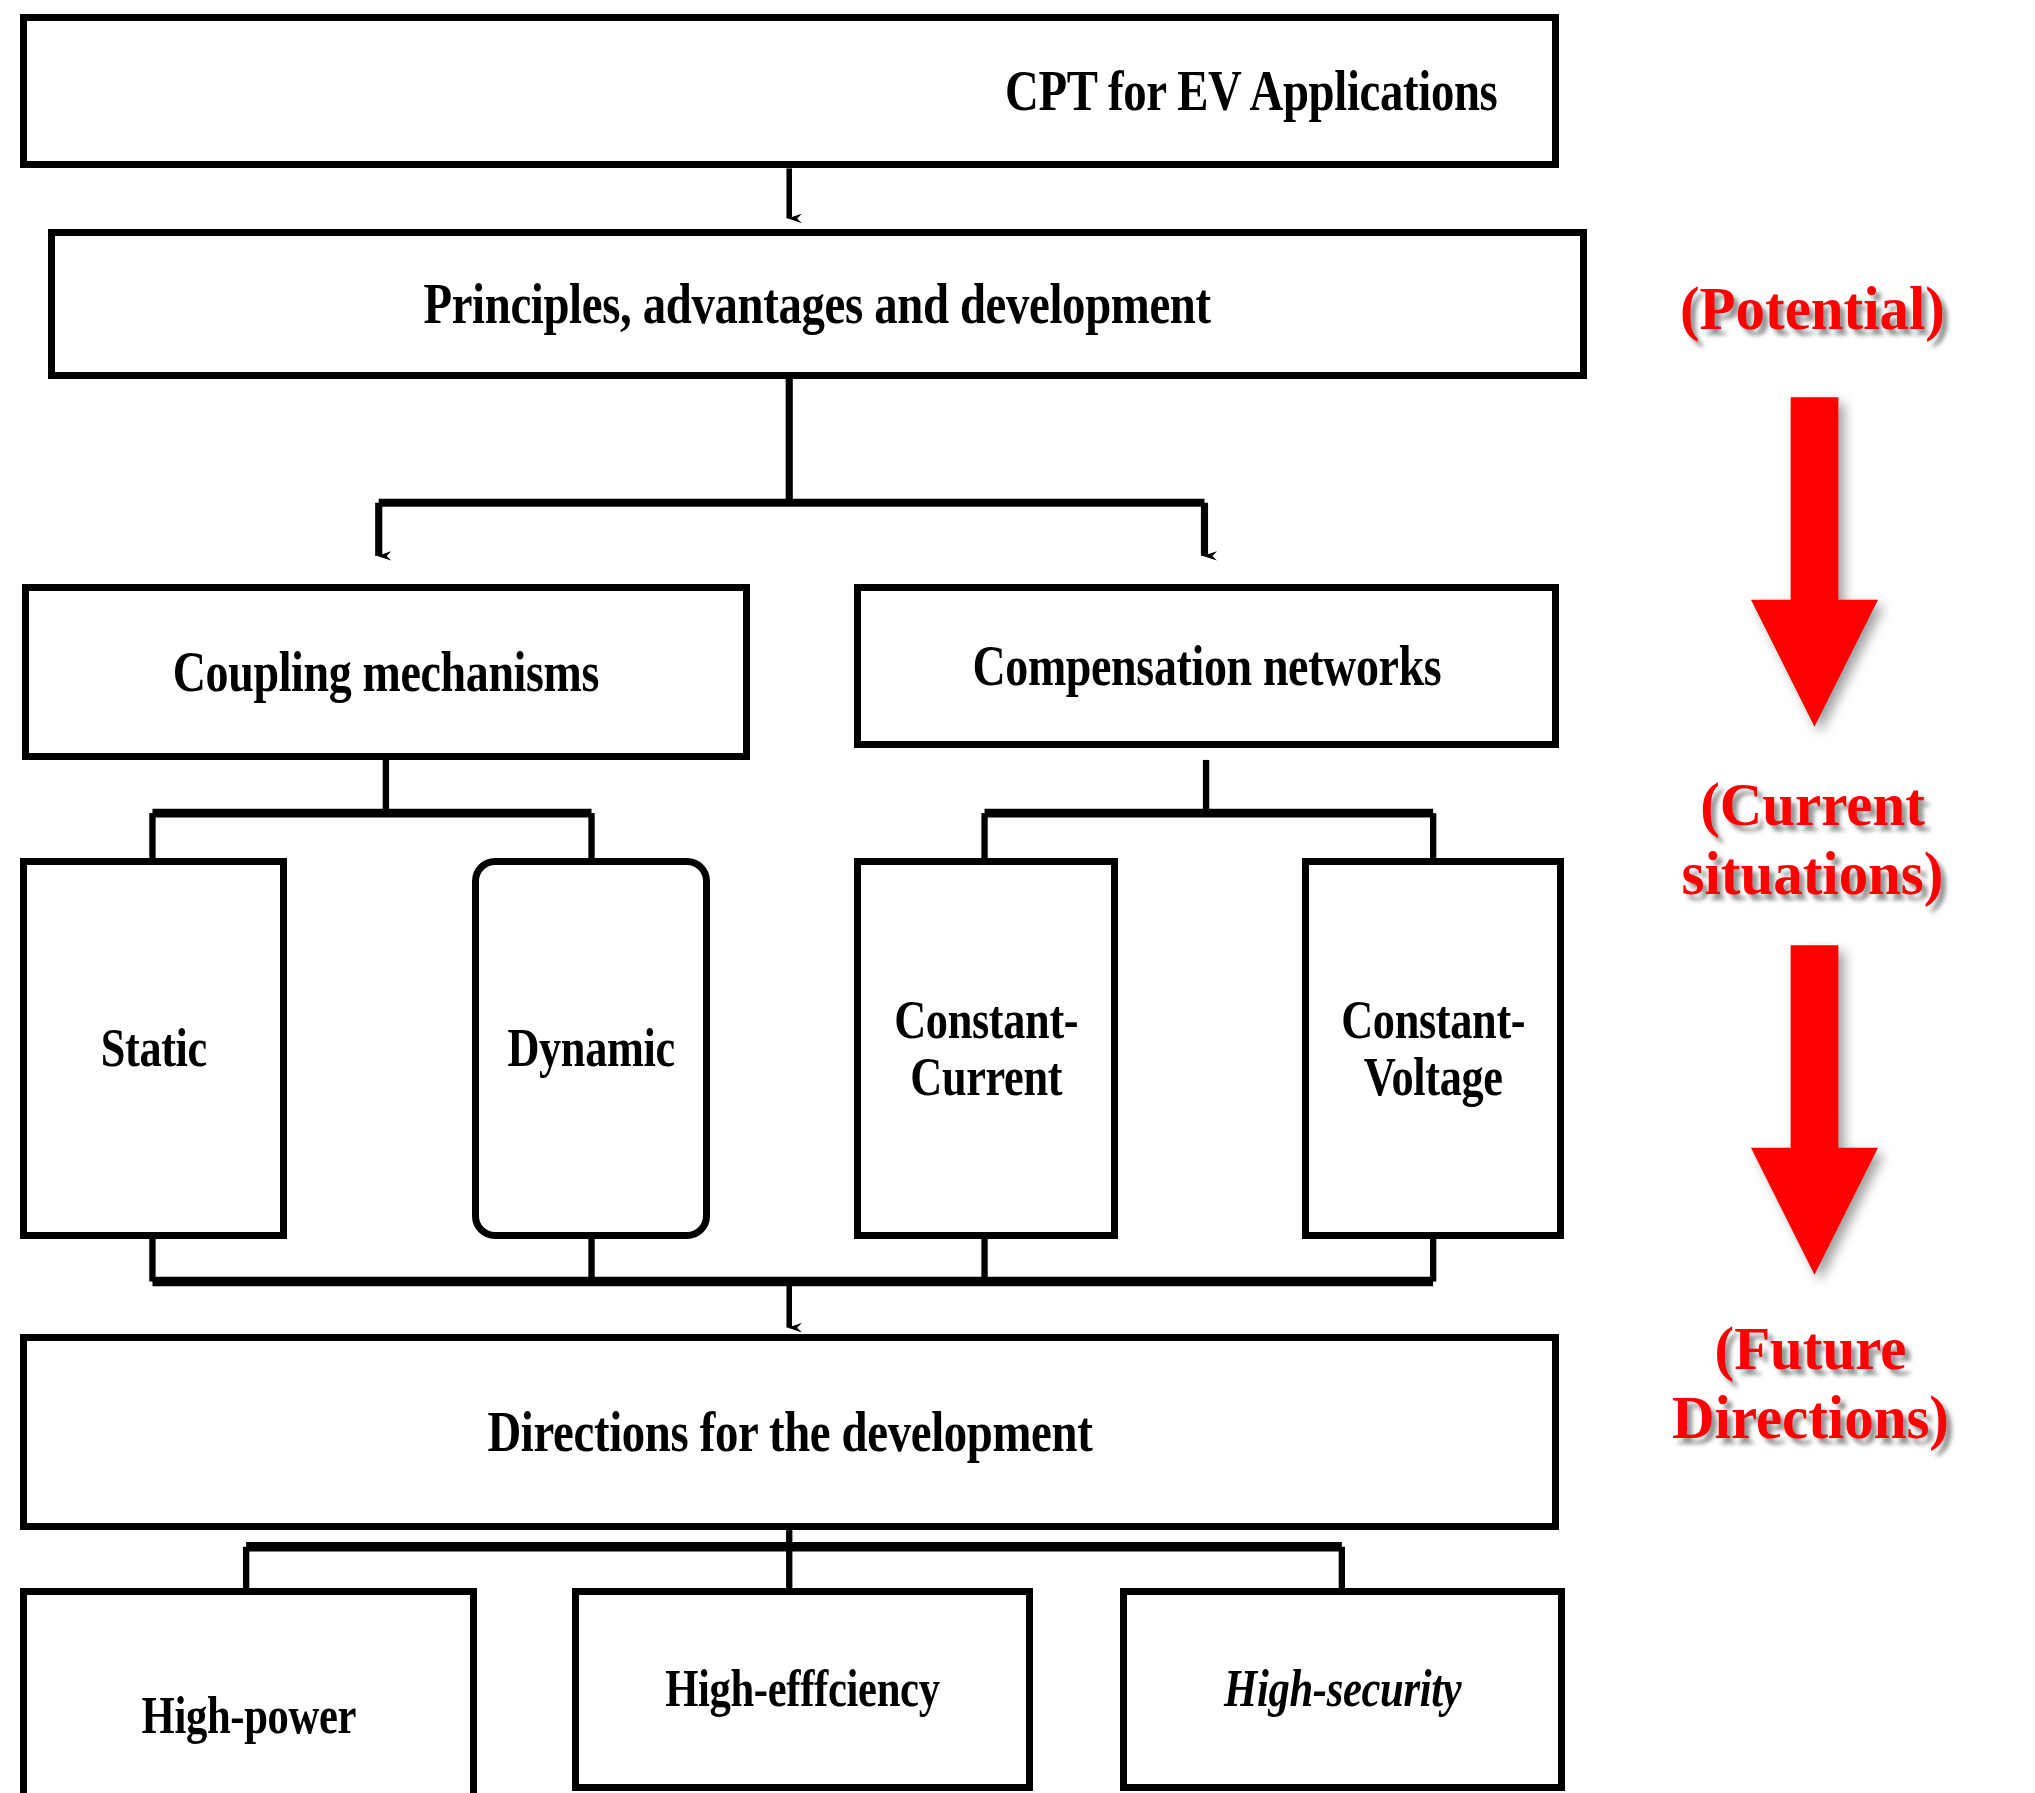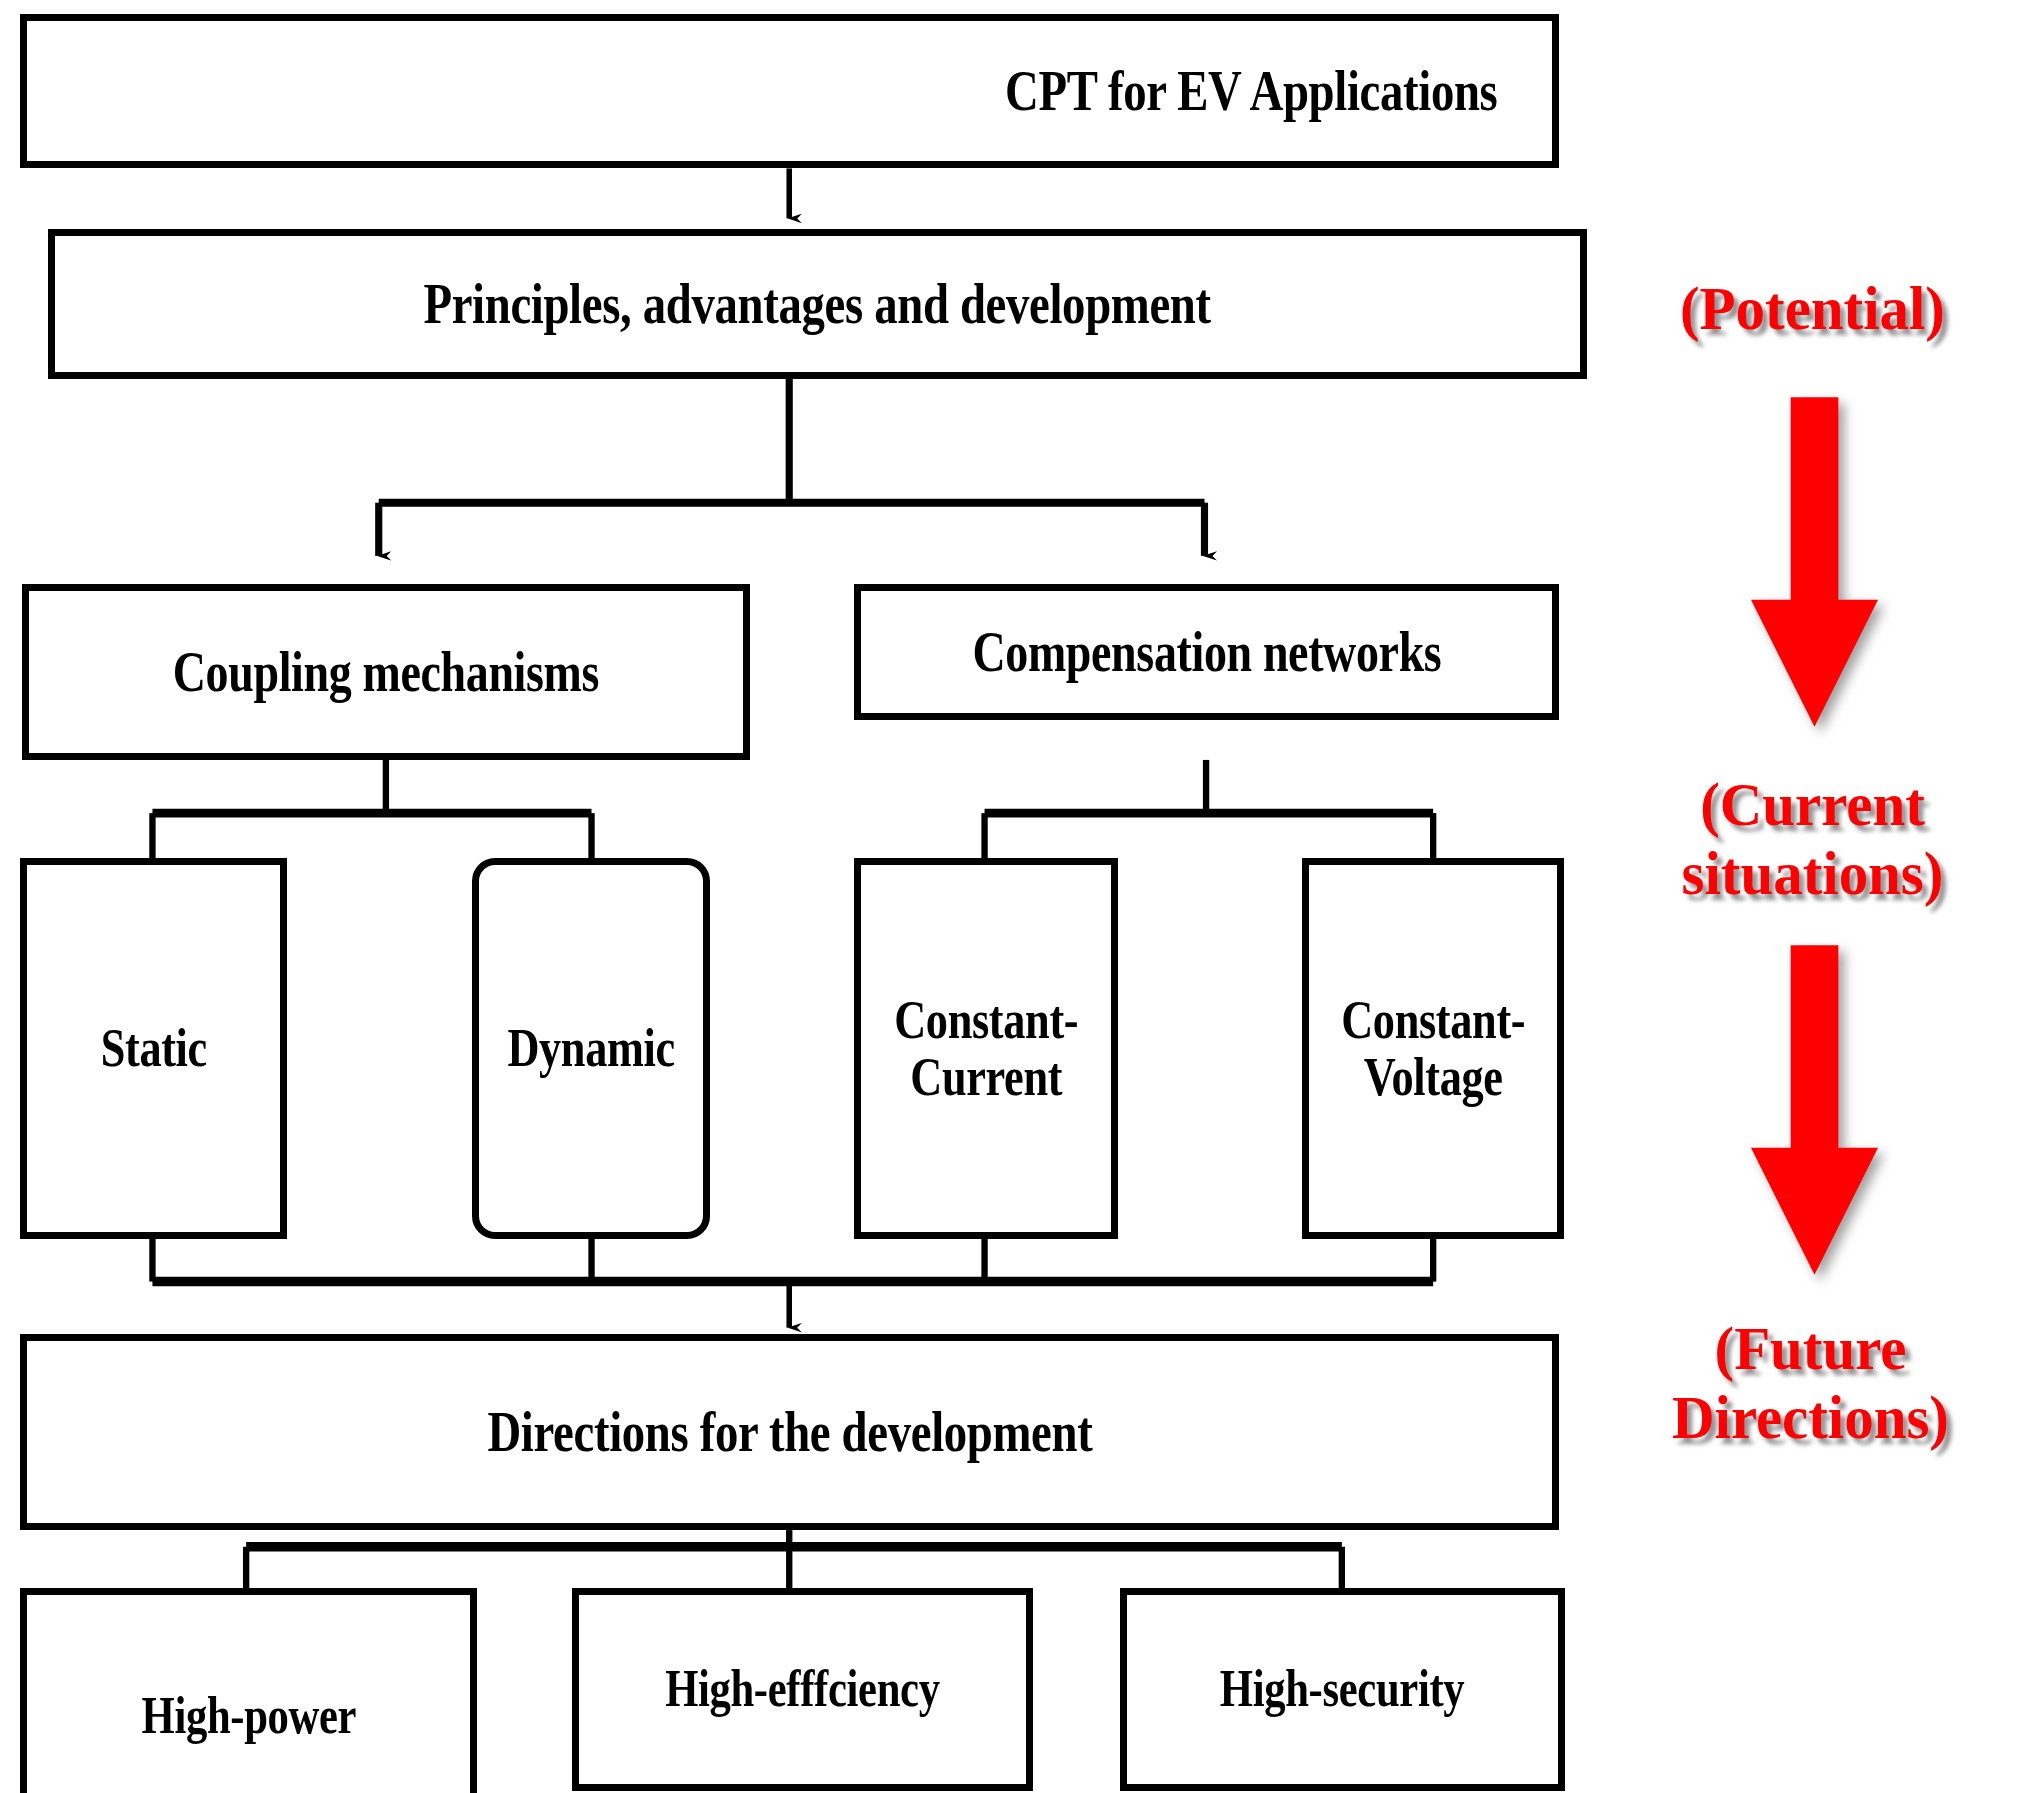--- a/index.html
+++ b/index.html
@@ -127,21 +127,21 @@
   </div>
 
   <div class="node-box" style="left:20px; top:229px; width:1539px; height:150px;margin-left:28px;">
     <span class="node-label sz-xl">Principles, advantages and development</span>
   </div>
 
   <div class="node-box" style="left:22px; top:584px; width:728px; height:176px;">
     <span class="node-label sz-lg">Coupling mechanisms</span>
   </div>
 
-  <div class="node-box" style="left:854px; top:584px; width:705px; height:136px;justify-content:center;">
+  <div class="node-box" style="left:854px; top:584px; width:705px; height:164px;justify-content:center;">
     <span class="node-label sz-lg">Compensation networks</span>
   </div>
 
   <div class="node-box" style="left:20px; top:858px; width:267px; height:381px;">
     <span class="node-label sz-md">Static</span>
   </div>
 
   <div class="node-box" style="left:472px; top:858px; width:238px; height:381px;border-radius:23px;">
     <span class="node-label sz-md">Dynamic</span>
   </div>
@@ -161,21 +161,21 @@
   </div>
 
   <div class="node-box" style="left:20px; top:1588px; width:457px; height:257px;">
     <span class="node-label sz-sm">High-power</span>
   </div>
 
   <div class="node-box" style="left:572px; top:1588px; width:461px; height:203px;">
     <span class="node-label sz-sm">High-efffciency</span>
   </div>
 
-  <div class="node-box" style="left:1120px; top:1588px; width:445px; height:203px;">
+  <div class="node-box" style="left:1120px; top:1588px; width:445px; height:203px;font-style:italic;">
     <span class="node-label sz-sm">High-security</span>
   </div>
 
   <div class="phase-label" style="left:1596px; top:274px; width:433px;">(Potential)</div>
 
   <svg class="phase-arrow" style="left:1747px; top:397px;" width="135" height="334" viewBox="0 0 170 420">
     <path d="M55,0 L115,0 L115,255 L165,255 L85,415 L5,255 L55,255 Z" fill="#FF0000"></path>
   </svg>
 
   <div class="phase-label" style="left:1596px; top:770px; width:433px;">(Current

